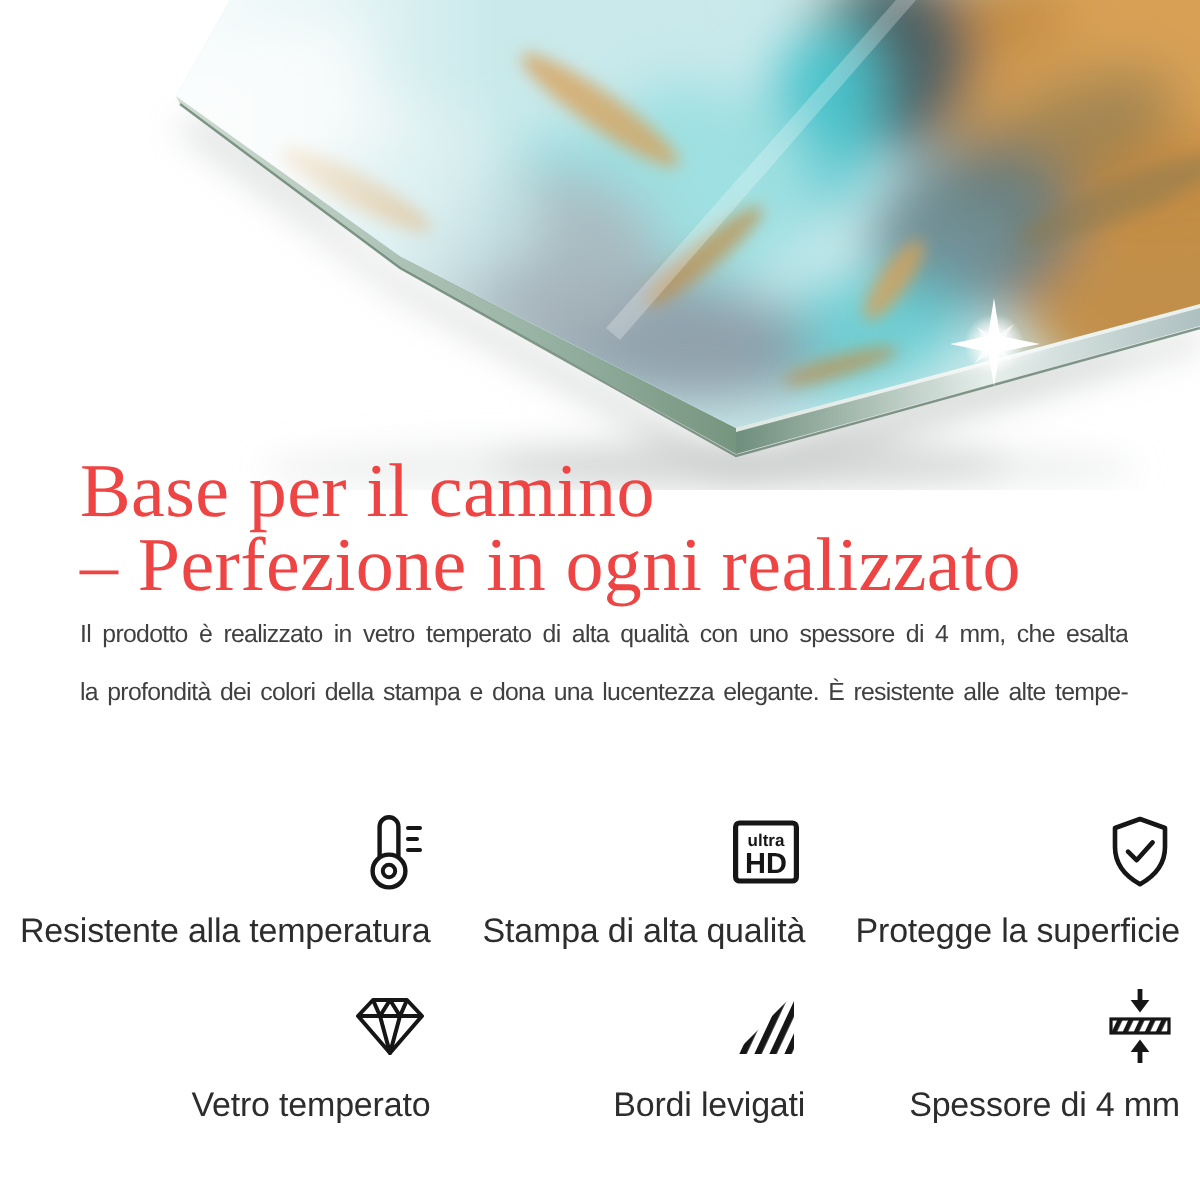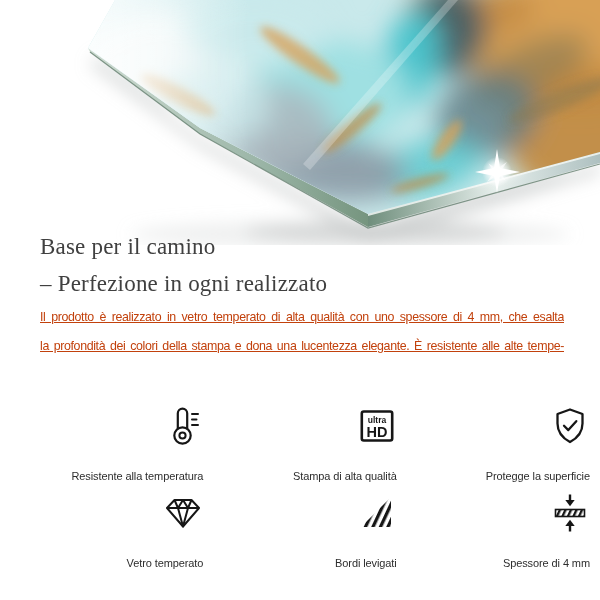--- a/index.html
+++ b/index.html
@@ -1,36 +1,36 @@
 <!DOCTYPE html>
 <html><head>
 <meta charset="utf-8">
 <style>
   html,body{margin:0;padding:0;background:#ffffff;}
   #app{position:relative;width:600px;height:600px;background:#ffffff;overflow:hidden;
        font-family:"Liberation Sans",sans-serif;}
   
   #hero{position:absolute;left:0;top:0;width:600px;height:245px;}
   
-  #title{position:absolute;left:40px;top:228px;color:#404040;
-         font-family:"Liberation Serif",serif;font-size:23px;line-height:37px;
+  #title{position:absolute;left:40px;top:228px;color:#ef4444;
+         font-family:"Liberation Serif",serif;font-size:38px;line-height:37px;
          letter-spacing:0.2px;font-weight:400;}
   #title span{display:block;}
   
-  #desc{position:absolute;left:40px;top:303px;width:524px;color:#c2410c;
-        font-size:12.4px;line-height:29px;letter-spacing:-0.35px;text-decoration:underline;}
+  #desc{position:absolute;left:40px;top:303px;width:524px;color:#404040;
+        font-size:12.4px;line-height:29px;letter-spacing:-0.35px;}
   .desc-line{text-align:justify;text-align-last:justify;height:29px;overflow:hidden;
              white-space:normal;}
   
   #features{position:absolute;left:10px;top:397px;width:580px;
             display:grid;grid-template-columns:repeat(3,1fr);grid-auto-rows:87px;}
   .feature{display:flex;flex-direction:column;align-items:flex-end;}
   .icon-box{margin-top:9px;width:40px;height:40px;display:flex;align-items:center;
             justify-content:center;}
-  .feature-label{margin-top:24px;font-size:11px;letter-spacing:-0.1px;color:#2d2d2d;
+  .feature-label{margin-top:10px;font-size:17px;letter-spacing:-0.1px;color:#2d2d2d;
                  white-space:nowrap;}
   .ico{stroke:#161616;}
 </style>
 </head>
 <body>
 
 <div id="app">
 
   <svg id="hero" viewBox="0 0 600 245" xmlns="http://www.w3.org/2000/svg">
     <defs>

